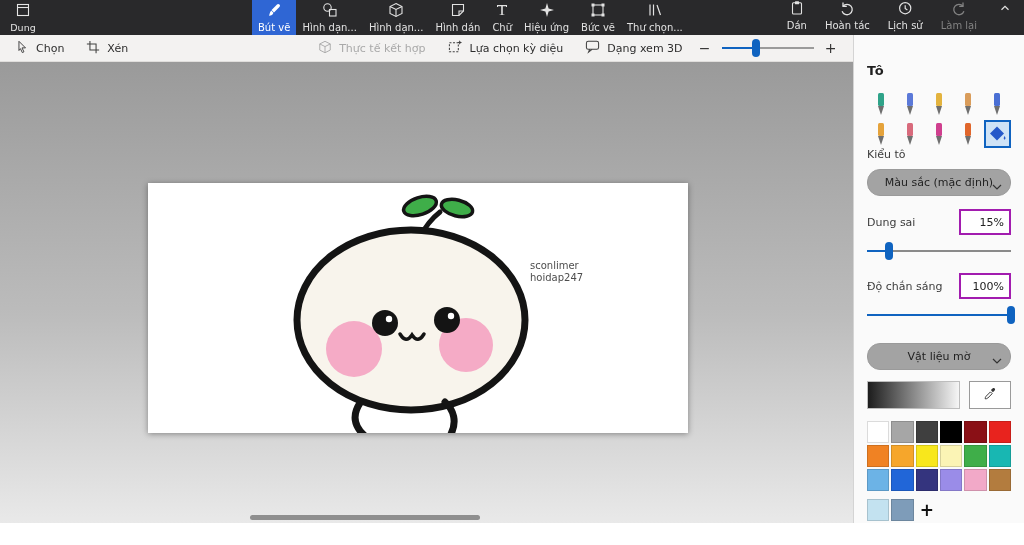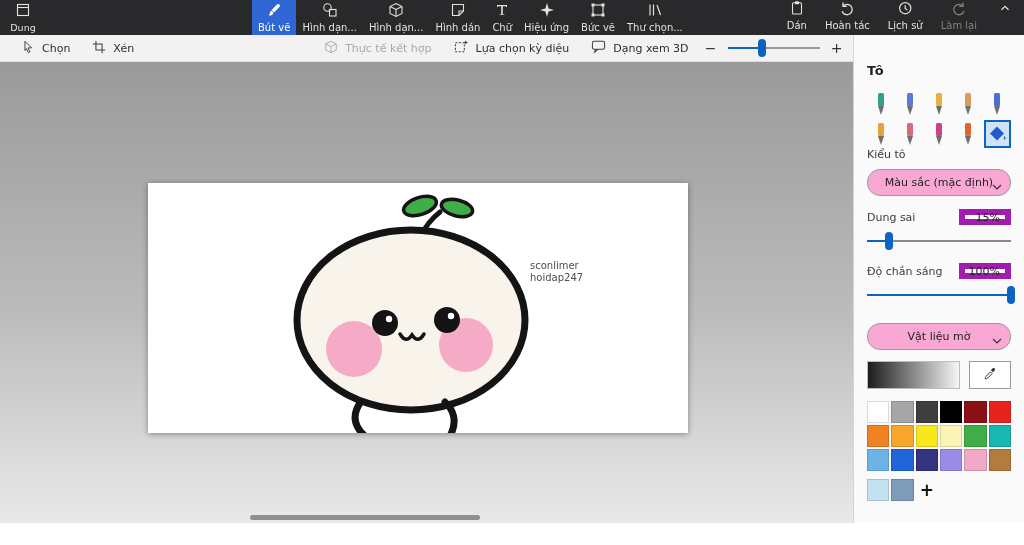--- a/index.html
+++ b/index.html
@@ -26,21 +26,21 @@
   .ribbon-actions { margin-left:auto; display:flex; align-items:flex-start; }
   .raction { display:flex; flex-direction:column; align-items:center; justify-content:center; gap:2px; padding:0 9px; font-size:10px; white-space:nowrap; }
   .raction.disabled { color:#828282; }
   .collapse-btn { display:flex; align-items:center; justify-content:center; padding:0 12px; }
 
   
   .main { display:flex; height:488px; }
   .canvas-col { width:853px; display:flex; flex-direction:column; }
 
   
-  .toolbar { height:27px; background:#f3f2f1; border-bottom:1px solid #e0dedc; display:flex; align-items:center; font-size:11px; color:#2d2d2d; padding-left:10px; }
+  .toolbar { height:27px; background:#f3f2f1; border-bottom:1px solid #e0dedc; display:flex; align-items:center; font-size:11px; color:#2d2d2d; padding-left:4px; }
   .tool-btn { display:flex; align-items:center; gap:7px; padding:0 11px; height:100%; white-space:nowrap; }
   .tool-btn.mixed { margin-left:168px; color:#a9a9a9; }
   .zoom-group { margin-left:auto; display:flex; align-items:center; gap:6px; padding-right:6px; }
   .zbtn { width:22px; text-align:center; font-size:14px; color:#333; }
   .zslider { position:relative; width:92px; height:18px; }
   .zslider .track { position:absolute; top:8px; left:0; right:0; height:2px; background:#9b9b9b; }
   .zslider .fill { position:absolute; top:8px; left:0; height:2px; background:#0f63c0; }
   .zslider .handle { position:absolute; top:0; width:8px; height:18px; border-radius:4px; background:#0f63c0; }
   .zoom-label { width:36px; text-align:center; color:#2d2d2d; }
   .more-btn { width:28px; text-align:center; font-size:13px; letter-spacing:1px; color:#333; }
@@ -53,25 +53,25 @@
   .hscroll { position:absolute; left:0; right:0; bottom:1px; height:8px; }
   .hscroll .thumb { position:absolute; top:1px; left:250px; width:230px; height:5px; border-radius:3px; background:#8f8f8f; }
 
   
   .sidebar { width:171px; background:#fafafa; border-left:1px solid #d4d4d4; padding:28px 13px; font-size:11px; color:#333; }
   .panel-title { font-size:13px; font-weight:600; color:#1f1f1f; }
   .brush-grid { display:grid; grid-template-columns:repeat(5,1fr); gap:2px; margin-top:12px; }
   .brush-cell { height:28px; display:flex; align-items:center; justify-content:center; border:2px solid transparent; }
   .brush-cell.selected { border-color:#0f63c0; background:#cfe3f6; }
   .side-label { color:#3b3b3b; }
-  .combo { margin-top:8px; height:27px; background:#f9a8d4; border:1px solid #9a9a9a; border-radius:13px;
+  .combo { margin-top:8px; height:27px; background:#a3a3a3; border:1px solid #9a9a9a; border-radius:13px;
     display:flex; align-items:center; justify-content:center; position:relative; color:#222; }
   .combo .chev { position:absolute; right:8px; top:10px; }
   .param-row { display:flex; align-items:center; justify-content:space-between; margin-top:13px; }
-  .param-input { width:52px; height:16px; border:6px solid #a21caf; background:#fff; display:flex; align-items:center; justify-content:flex-end; padding-right:5px; color:#222; }
+  .param-input { width:52px; height:26px; border:2px solid #a21caf; background:#fff; display:flex; align-items:center; justify-content:flex-end; padding-right:5px; color:#222; }
   .slider { position:relative; height:18px; margin-top:7px; }
   .slider .track { position:absolute; top:8px; left:0; right:0; height:2px; background:#8a8a8a; }
   .slider .fill { position:absolute; top:8px; left:0; height:2px; background:#0f63c0; }
   .slider .handle { position:absolute; top:0; width:8px; height:18px; border-radius:4px; background:#0f63c0; }
   .material-combo { margin-top:19px; }
   .material-row { display:flex; gap:9px; margin-top:11px; }
   .gradient-swatch { width:94px; height:28px; border:1px solid #bdbdbd; background:linear-gradient(90deg,#1c1c1c,#f6f6f6); }
   .eyedropper-btn { width:42px; height:28px; background:#fff; border:1px solid #9a9a9a; display:flex; align-items:center; justify-content:center; }
   .palette, .palette-extra { display:grid; grid-template-columns:repeat(6,1fr); gap:2px; }
   .palette { margin-top:12px; }

